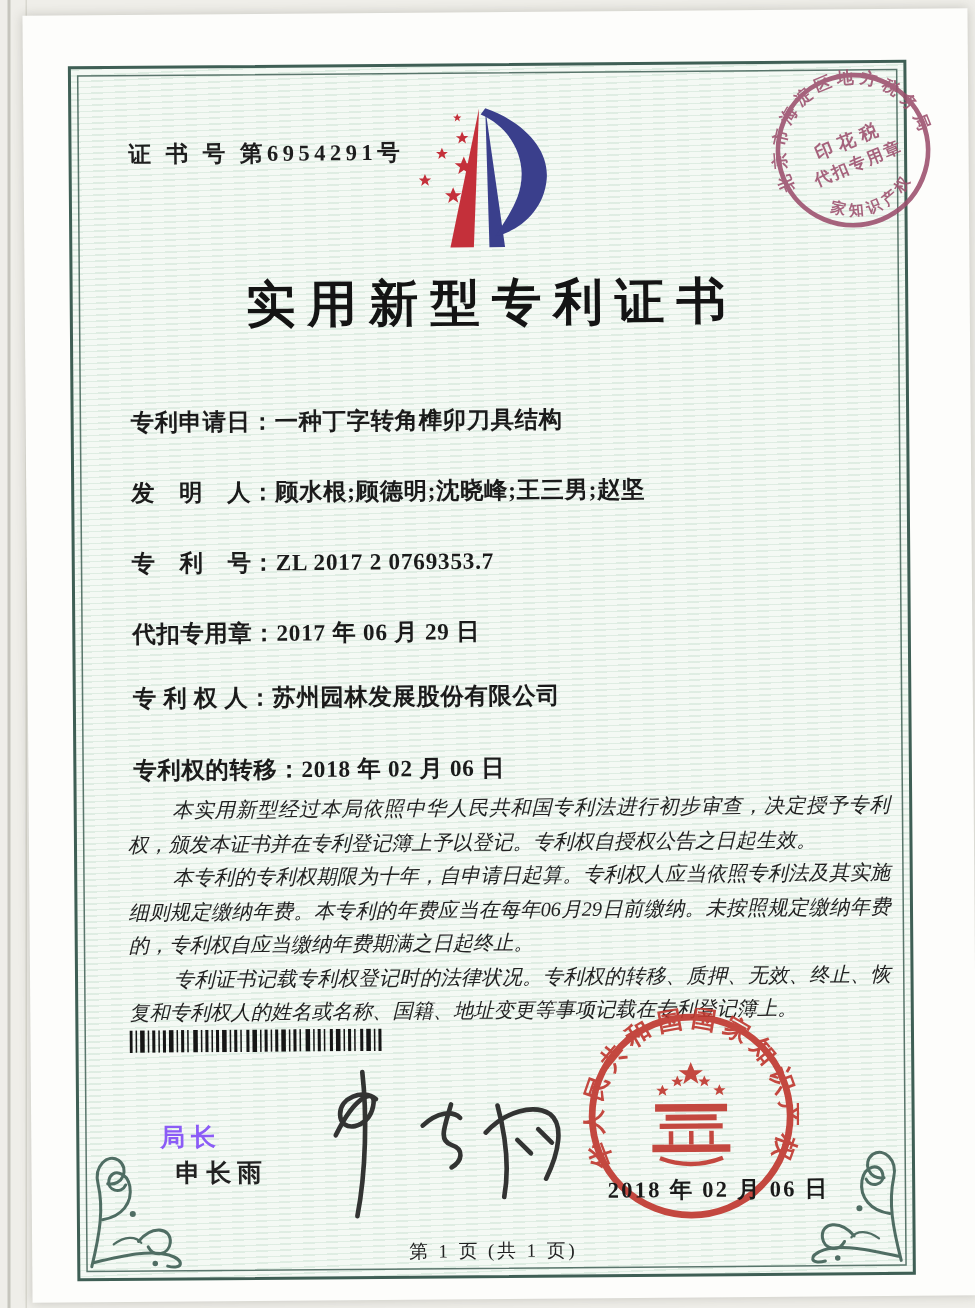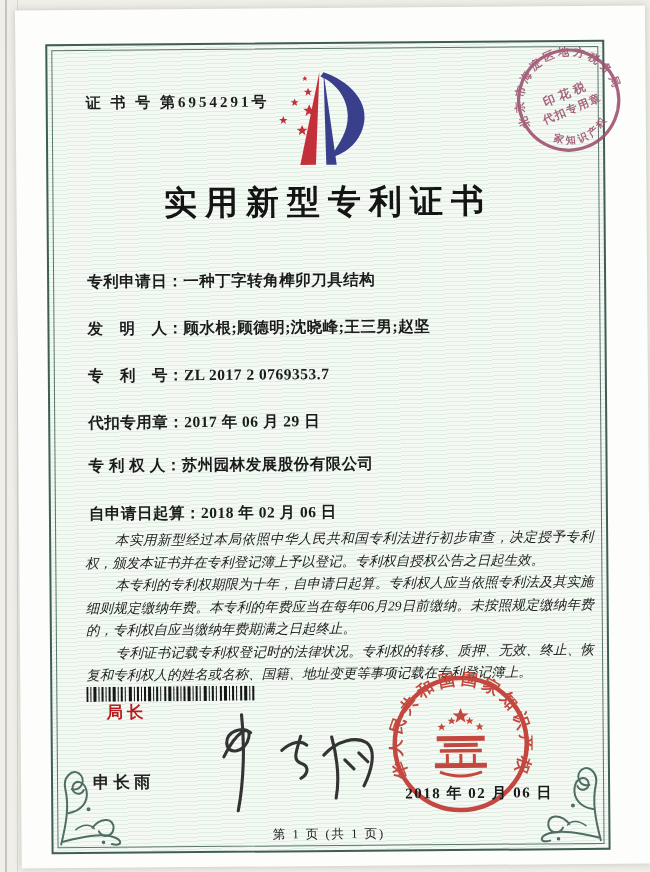--- a/index.html
+++ b/index.html
@@ -22,23 +22,23 @@
     color:#1e1e1e;font-weight:600;}
   .cnipa-logo{position:absolute;left:255px;top:58px;width:104px;height:108px;}
   .title{position:absolute;left:30px;top:172px;width:555px;text-align:center;
     font-size:33px;font-weight:700;letter-spacing:8px;text-indent:8px;color:#141414;}
   .field{position:absolute;left:70px;width:500px;font-size:15.5px;color:#1b1b1b;
     font-weight:600;letter-spacing:.5px;white-space:nowrap;}
   .paras{position:absolute;left:66px;top:520px;width:508px;font-size:13.5px;
     line-height:22.5px;color:#222;font-style:italic;font-weight:500;}
   .paras p{margin:0;text-indent:2.2em;text-align:justify;}
   .barcode{position:absolute;left:66px;top:677px;width:170px;height:15px;}
-  .director-title{position:absolute;left:86px;top:692px;font-size:16.5px;letter-spacing:4px;
-    color:#b91c1c;font-family:"Liberation Sans","DejaVu Sans",sans-serif;font-weight:600;}
-  .director-name{position:absolute;left:72px;top:762px;font-size:16.5px;letter-spacing:4px;
+  .director-title{position:absolute;left:86px;top:738px;font-size:16.5px;letter-spacing:4px;
+    color:#8b5cf6;font-family:"Liberation Sans","DejaVu Sans",sans-serif;font-weight:600;}
+  .director-name{position:absolute;left:96px;top:762px;font-size:16.5px;letter-spacing:4px;
     color:#222;font-family:"Liberation Sans","DejaVu Sans",sans-serif;font-weight:600;}
   .signature{position:absolute;left:177px;top:700px;width:185px;height:108px;}
   .seal{position:absolute;left:368px;top:665px;width:144px;height:144px;opacity:.92;}
   .issue-date{position:absolute;left:384px;top:777px;font-size:15px;font-weight:700;
     letter-spacing:1.5px;color:#1a1a1a;z-index:5;}
   .footer{position:absolute;left:30px;top:818px;width:555px;text-align:center;
     font-size:12.5px;letter-spacing:2px;color:#222;}
   .tax-stamp{position:absolute;left:493px;top:34px;width:120px;height:120px;
     transform:rotate(-22deg);opacity:.88;z-index:6;}
   .seal-arc-text{font-size:16.5px;font-weight:700;letter-spacing:4.5px;
@@ -103,21 +103,21 @@
   <div class="field" style="top:356px">
     <span>专　利　号：</span><span>ZL 2017 2 0769353.7</span>
   </div>
   <div class="field" style="top:403px">
     <span>代扣专用章：</span><span>2017 年 06 月 29 日</span>
   </div>
   <div class="field" style="top:446px">
     <span>专 利 权 人：</span><span>苏州园林发展股份有限公司</span>
   </div>
   <div class="field" style="top:494px">
-    <span>自申请日起算：</span><span>2018 年 02 月 06 日</span>
+    <span>专利权的转移：</span><span>2018 年 02 月 06 日</span>
   </div>
 
   <div class="paras">
     <p>本实用新型经过本局依照中华人民共和国专利法进行初步审查，决定授予专利权，颁发本证书并在专利登记簿上予以登记。专利权自授权公告之日起生效。</p>
     <p>本专利的专利权期限为十年，自申请日起算。专利权人应当依照专利法及其实施细则规定缴纳年费。本专利的年费应当在每年06月29日前缴纳。未按照规定缴纳年费的，专利权自应当缴纳年费期满之日起终止。</p>
     <p>专利证书记载专利权登记时的法律状况。专利权的转移、质押、无效、终止、恢复和专利权人的姓名或名称、国籍、地址变更等事项记载在专利登记簿上。</p>
   </div>
 
   <svg class="barcode" viewBox="0 0 168 15" preserveAspectRatio="none">
     <g fill="#161616">

